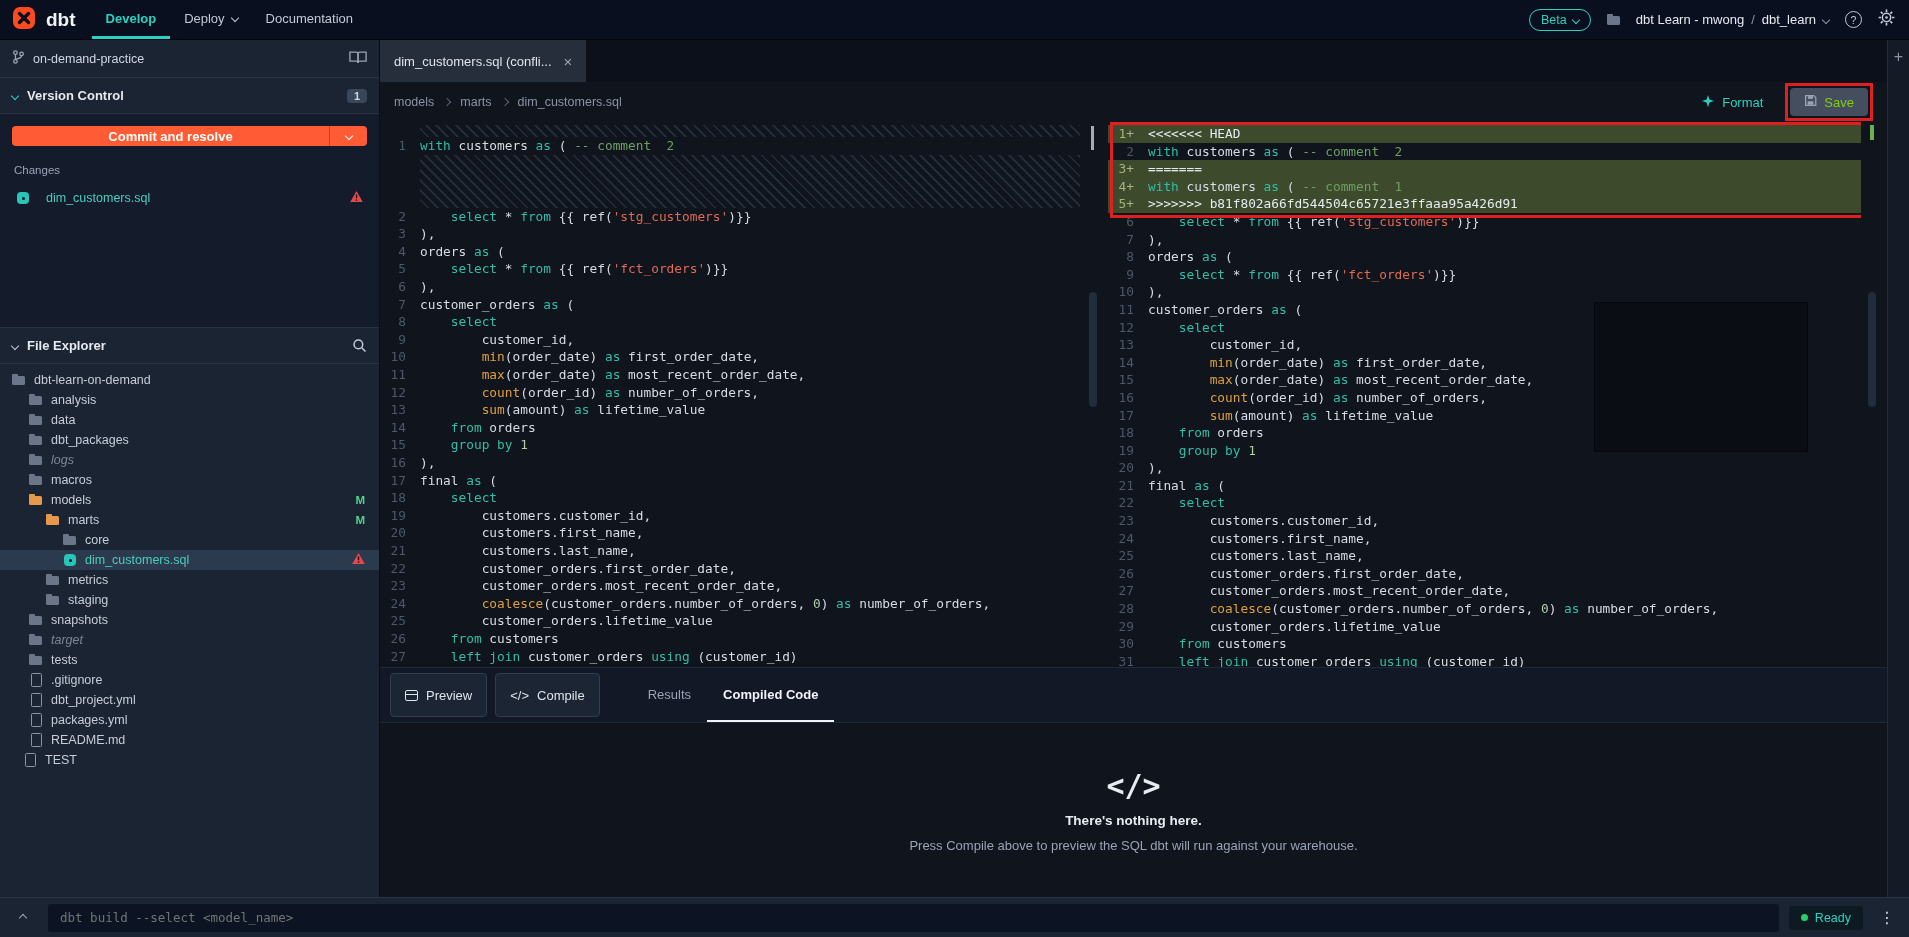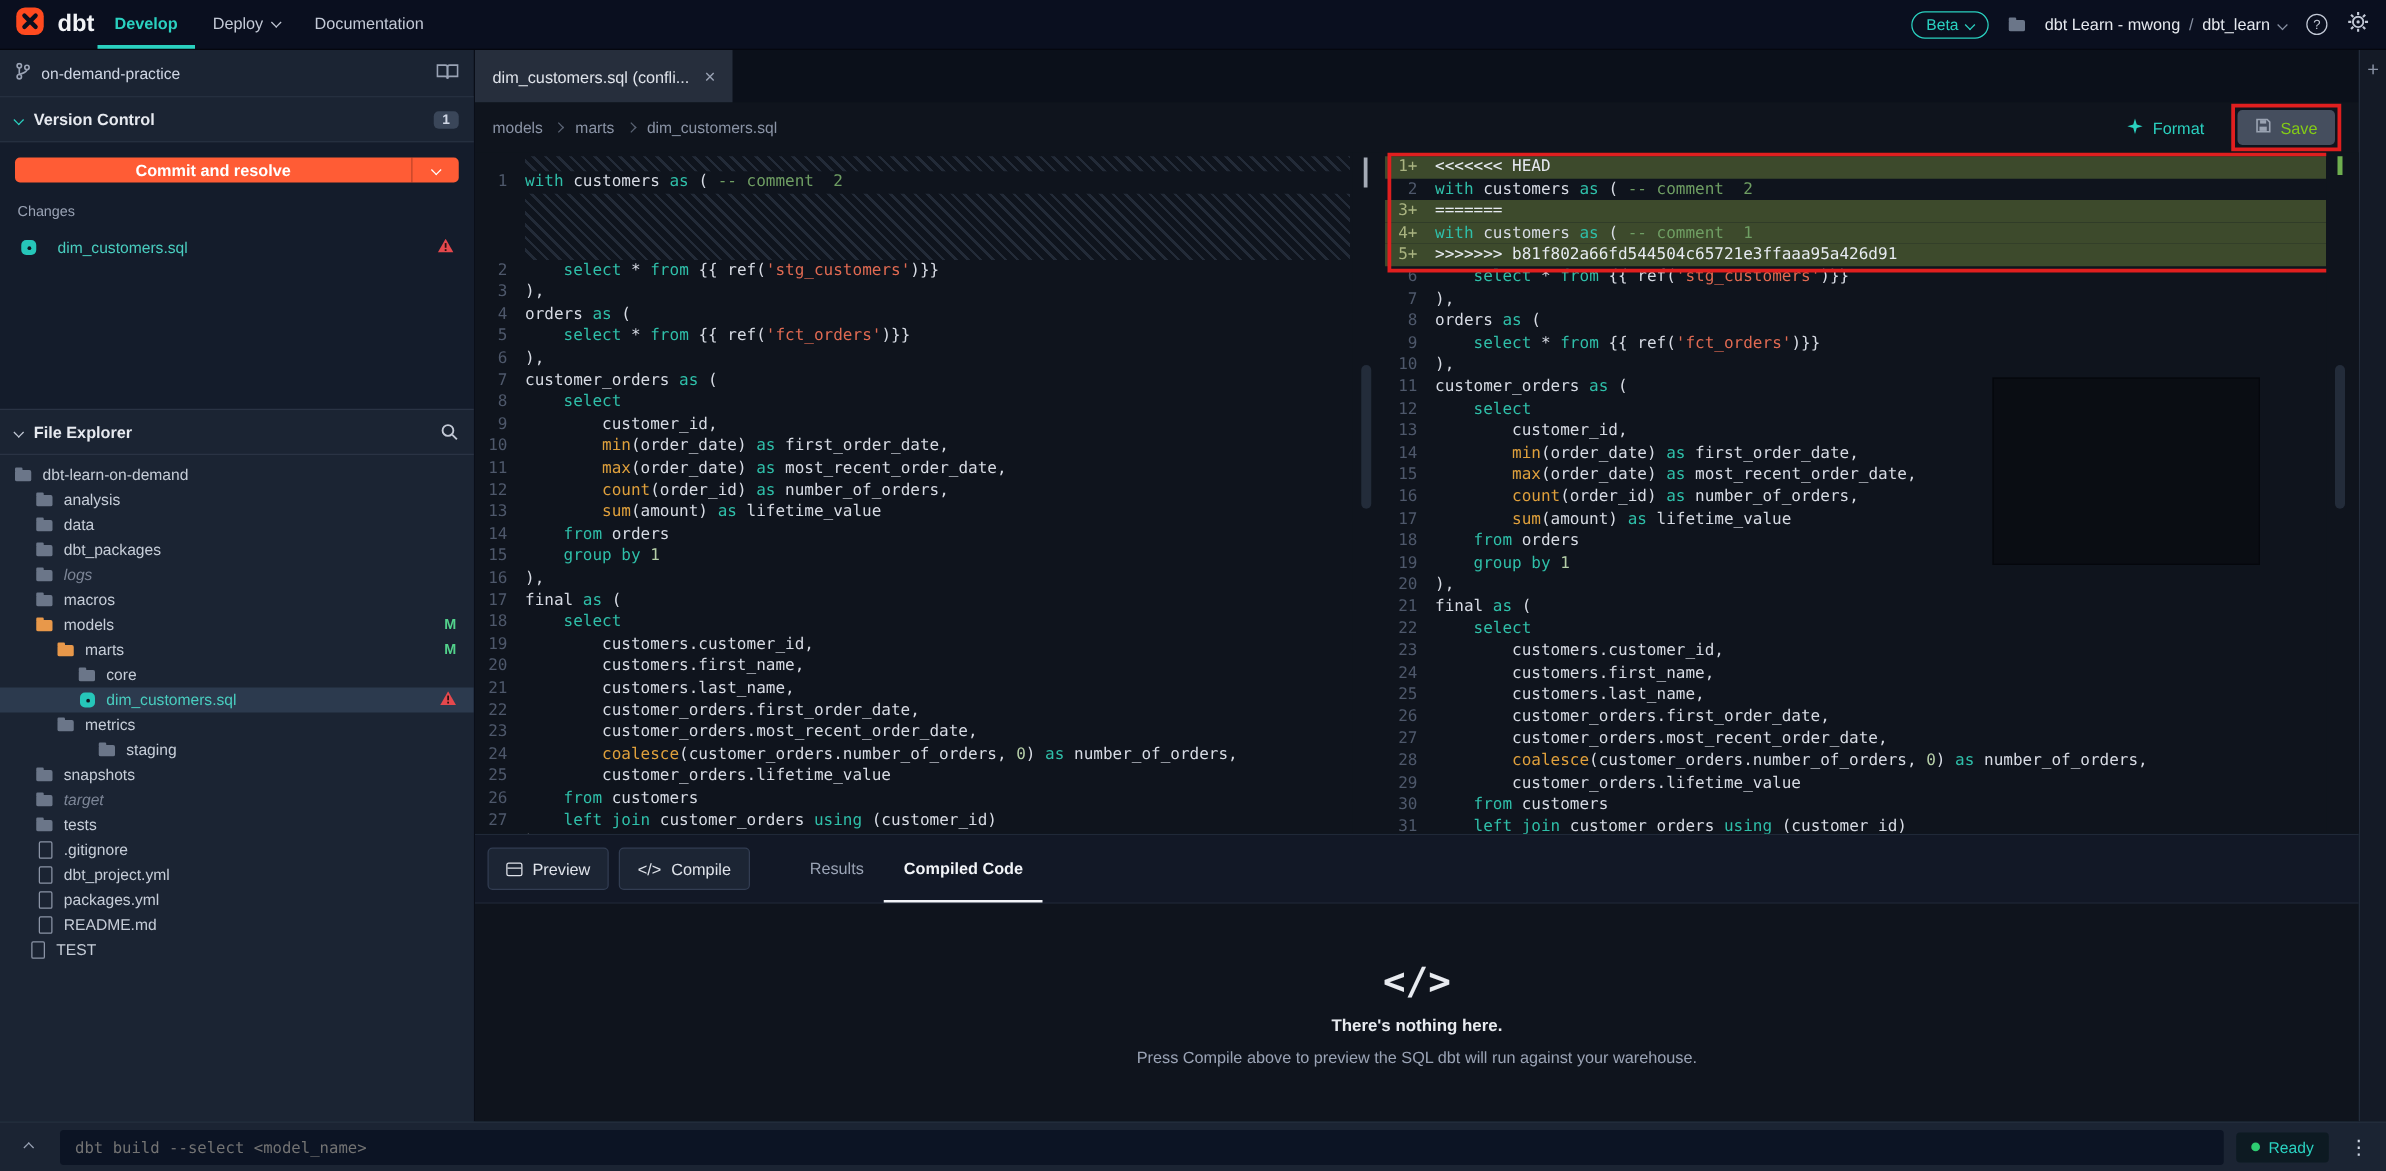--- a/index.html
+++ b/index.html
@@ -3,21 +3,21 @@
 <meta charset="utf-8">
 <style>
   * { margin:0; padding:0; box-sizing:border-box; }
   html,body { width:1909px; height:937px; overflow:hidden; background:#0f141d;
     font-family:"Liberation Sans","DejaVu Sans",sans-serif; color:#d7dbe4; }
   :root { --lh:17.6px; --teal:#2ad1c0; --orange:#ff5c35; --red:#e01f1f; }
 
   
   .topnav { height:40px; background:#0a0f1f; display:flex; align-items:stretch; border-bottom:1px solid #05070f; }
   .nav-left { display:flex; align-items:center; gap:10px; padding-left:12px; }
-  .brand { font-size:19px; font-weight:bold; color:#f2f4f8; margin-right:2px; }
+  .brand { font-size:19px; font-weight:bold; color:#f2f4f8; margin-right:16px; }
   .nav-item { display:flex; align-items:center; padding:0 14px; font-size:13px; color:#c3c9d6; border-bottom:3px solid transparent; cursor:pointer; }
   .nav-item.active { color:var(--teal); border-bottom-color:var(--teal); font-weight:bold; }
   .nav-right { margin-left:auto; display:flex; align-items:center; gap:16px; padding-right:14px; }
   .beta-pill { display:flex; align-items:center; gap:6px; border:1.5px solid var(--teal); color:var(--teal); border-radius:14px; padding:3px 11px; font-size:12.5px; }
   .account { display:flex; align-items:center; gap:7px; font-size:13px; color:#e6e9ef; }
   .account .slash { color:#8a93a5; }
   .qcircle { width:17px; height:17px; border:1.5px solid #c3c9d6; border-radius:50%; display:flex; align-items:center; justify-content:center; font-size:10.5px; color:#c3c9d6; }
 
   .chev { display:inline-block; width:6px; height:6px; border-right:1.6px solid currentColor; border-bottom:1.6px solid currentColor; transform:rotate(45deg); }
   .chev.up { transform:rotate(-135deg); }
@@ -92,21 +92,21 @@
 
   .sb { position:relative; width:26px; flex:none; background:#0f141d; }
   .sb .cursor-mark { position:absolute; left:9px; top:4px; width:3px; height:24px; background:#c9d1dd; opacity:.8; }
   .sb .diff-mark { position:absolute; left:9px; top:3px; width:4px; height:15px; background:#6fae4f; }
   .sb .thumb { position:absolute; left:7px; top:170px; width:8px; height:115px; background:#232c3a; border-radius:4px; }
 
   .conflict-annot { position:absolute; top:0; left:2px; right:-22px; height:96px; border:3px solid var(--red); pointer-events:none; z-index:6; }
   .dark-overlay { position:absolute; left:486px; top:180px; width:214px; height:150px; background:#0a0d13; border:1px solid #05070c; z-index:5; }
 
   .bp-header { height:56px; display:flex; align-items:center; gap:8px; background:#121826; border-top:1px solid #202938; border-bottom:1px solid #202938; padding-left:10px; }
-  .bp-btn { display:flex; align-items:center; gap:8px; height:34px; padding:0 14px; background:#1c2534; border:1px solid #323d52; border-radius:4px; font-size:13px; color:#dfe3ea; cursor:pointer; }
+  .bp-btn { display:flex; align-items:center; gap:8px; height:44px; padding:0 14px; background:#1c2534; border:1px solid #323d52; border-radius:4px; font-size:13px; color:#dfe3ea; cursor:pointer; }
   .bp-btn .gicon { width:13px; height:11px; border:1.5px solid #dfe3ea; border-radius:2px; position:relative; }
   .bp-btn .gicon::after { content:''; position:absolute; left:0; right:0; top:3px; border-top:1.5px solid #dfe3ea; }
   .bp-btn .code-glyph, .bp-tab { font-size:13px; }
   .bp-tabs { display:flex; align-self:stretch; margin-left:24px; }
   .bp-tab { display:flex; align-items:center; padding:0 16px; color:#9aa3b5; border-bottom:2px solid transparent; cursor:pointer; }
   .bp-tab.active { color:#f2f4f8; font-weight:bold; border-bottom-color:#f2f4f8; }
 
   .empty-state { flex:1; display:flex; flex-direction:column; align-items:center; justify-content:center; gap:10px; background:#0f141d; }
   .empty-icon { font-family:"DejaVu Sans Mono",monospace; font-size:30px; font-weight:bold; color:#e8ebf0; }
   .empty-title { font-size:13.5px; font-weight:bold; color:#e8ebf0; }
@@ -282,21 +282,21 @@
                 <rect x="7.1" y="4.4" width="1.8" height="4.8" fill="#2a1010"></rect>
                 <rect x="7.1" y="10.6" width="1.8" height="1.9" fill="#2a1010"></rect>
               </svg></span>
           </span>
         </div>
         <div class="tree-row" style="padding-left: 46px;">
           <span class="ticon folder"></span>
           <span class="tlabel">metrics</span>
           <span class="right"></span>
         </div>
-        <div class="tree-row" style="padding-left: 46px; margin-left: 33px;">
+        <div class="tree-row" style="padding-left: 46px;">
           <span class="ticon folder"></span>
           <span class="tlabel">staging</span>
           <span class="right"></span>
         </div>
         <div class="tree-row" style="padding-left: 29px;">
           <span class="ticon folder"></span>
           <span class="tlabel">snapshots</span>
           <span class="right"></span>
         </div>
         <div class="tree-row muted" style="padding-left: 29px;">

